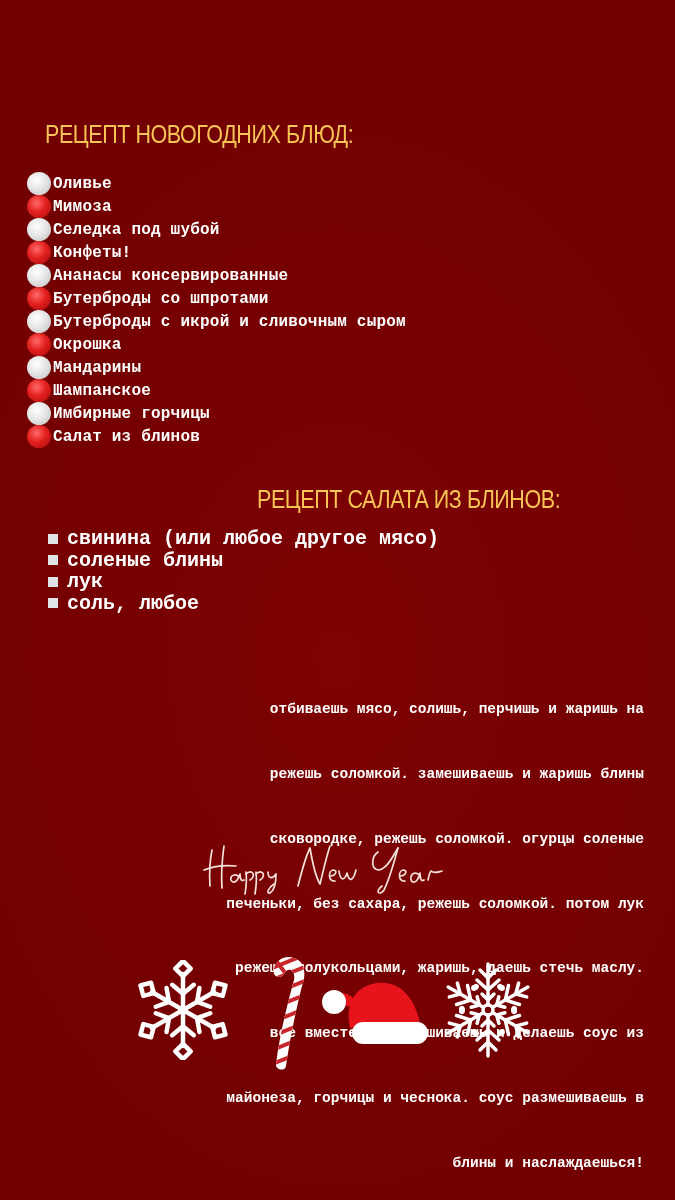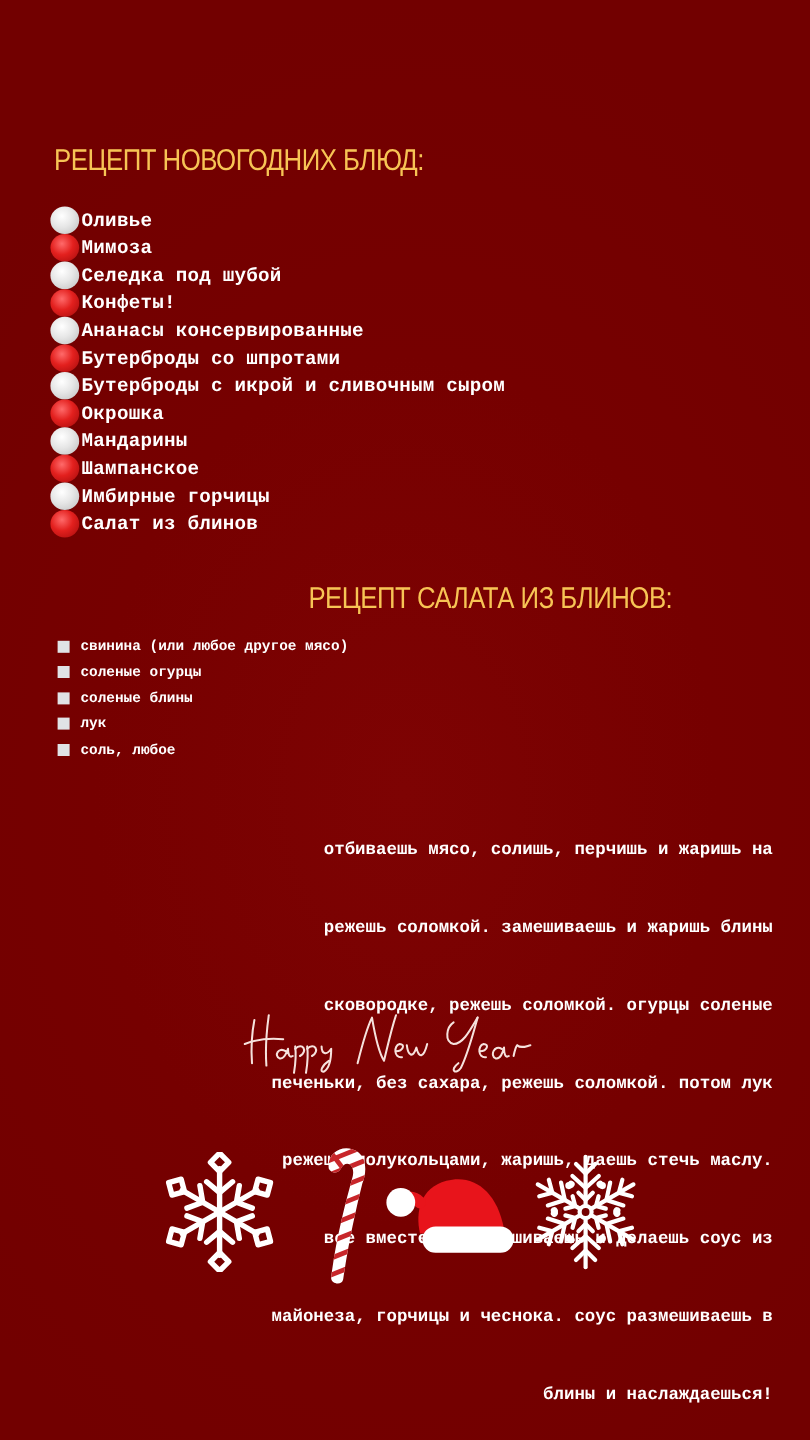--- a/index.html
+++ b/index.html
@@ -17,41 +17,41 @@
       font-size: 25px;
       letter-spacing: -0.5px;
       transform: scaleX(0.86);
       transform-origin: left center;
       white-space: nowrap;
       font-weight: normal;
     }
     #h1 { left: 45px; top: 120px; }
     #h2 { left: 257px; top: 485px; }
 
-    .dish-list { position: absolute; left: 42px; top: 172px; list-style: none; }
+    .dish-list { position: absolute; left: 27px; top: 172px; list-style: none; }
     .dish-list li {
       display: flex; align-items: center;
       height: 23px;
       font-size: 16px; font-weight: bold;
       letter-spacing: 0.2px;
       white-space: nowrap;
     }
     .ball {
       width: 24px; height: 23px; border-radius: 50%;
       margin-right: 2px; flex: 0 0 auto;
       position: relative; top: 0px;
     }
     .ball.white { background: radial-gradient(circle at 40% 35%, #ffffff 0%, #e6e6e6 45%, #bdbdbd 100%); }
     .ball.red { background: radial-gradient(circle at 40% 35%, #ff6a6a 0%, #e3201e 45%, #a30a0a 100%); }
 
     .ingredients { position: absolute; left: 48px; top: 528px; list-style: none; }
     .ingredients li {
       display: flex; align-items: center;
       height: 21.5px;
-      font-size: 12px; font-weight: bold;
+      font-size: 20px; font-weight: bold;
       white-space: nowrap;
     }
     .sq {
       width: 10px; height: 10px; background: #e0e3e6;
       margin-right: 9px; flex: 0 0 auto;
     }
 
     .instructions {
       position: absolute; left: 44px; top: 656px; width: 600px;
       font-size: 14.5px; font-weight: bold;
@@ -129,24 +129,20 @@
       <span>Салат из блинов</span>
     </li>
 </ul>
 
 <div id="h2" class="heading">РЕЦЕПТ САЛАТА ИЗ БЛИНОВ:</div>
 
 <ul class="ingredients">
   <li>
       <span class="sq"></span>
       <span>свинина (или любое другое мясо)</span>
-    </li>
-  <li>
-      <span class="sq"></span>
-      <span>соленые огурцы</span>
     </li>
   <li>
       <span class="sq"></span>
       <span>соленые блины</span>
     </li>
   <li>
       <span class="sq"></span>
       <span>лук</span>
     </li>
   <li>

